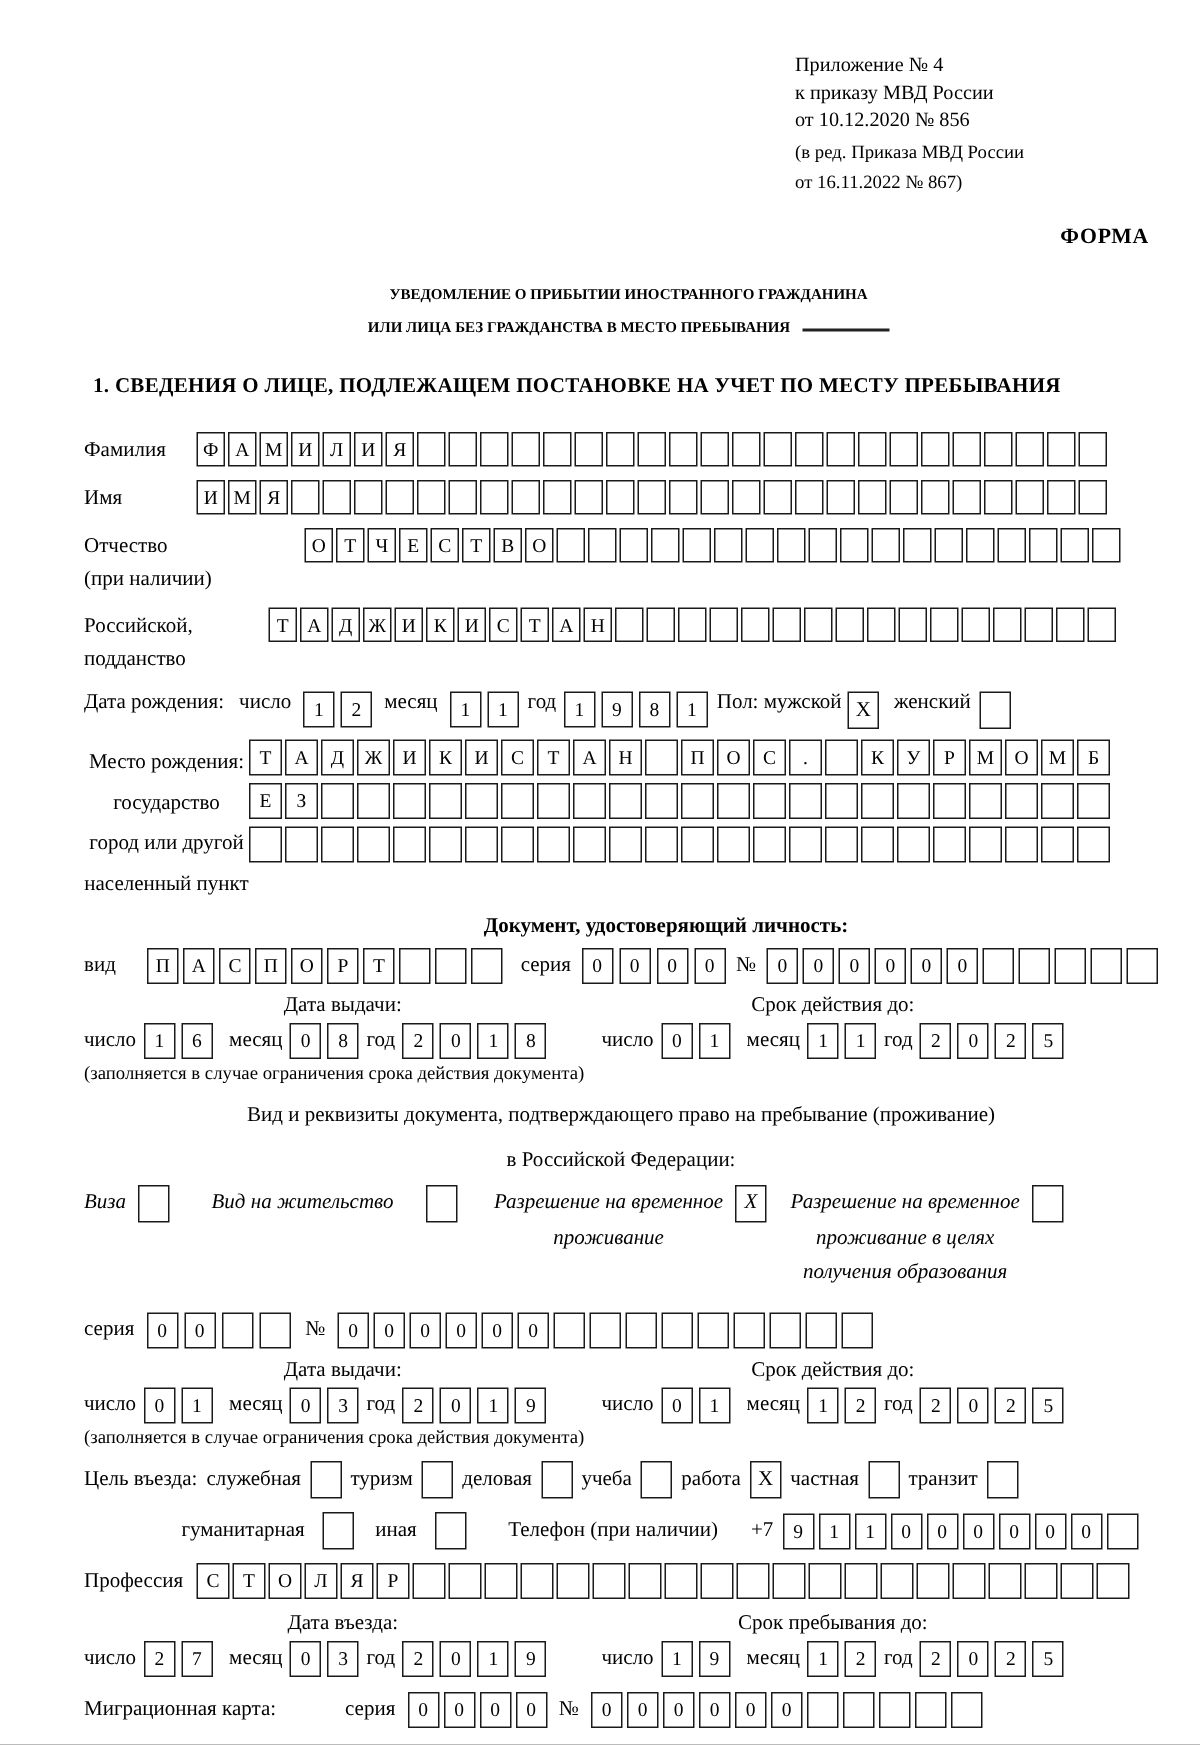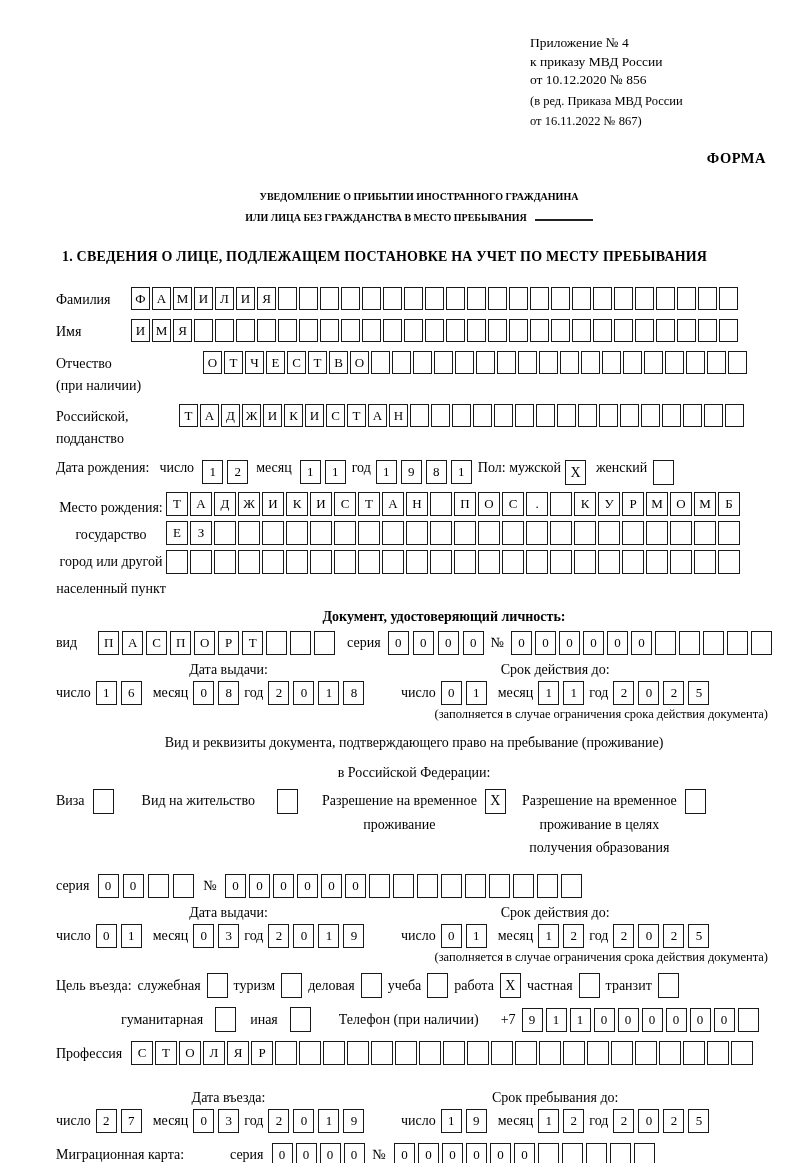--- a/index.html
+++ b/index.html
@@ -27,23 +27,23 @@
   .mid .cell{width:21px;height:24px;}
   .chk{
     flex:none;box-sizing:border-box;width:21px;height:25px;border:1.6px solid #1a1a1a;
     display:inline-flex;align-items:center;justify-content:center;font-size:14px;
   }
   .doc-heading{font-weight:bold;text-align:center;font-size:14px;margin:2px 0 6px 60px;}
   .dates-pair{display:flex;margin-bottom:2px;}
   .dgroup .dheading{text-align:center;margin-bottom:3px;}
   .dline{display:flex;align-items:center;gap:5px;}
   .dline .cells{gap:4px;}
-  .note{font-size:12.5px;text-align:right;margin:2px 4px 8px 0;}
+  .note{font-size:12.5px;margin:2px 4px 8px 0;}
   .intro{line-height:1.8;margin-bottom:4px;text-align:center;}
-  .permits{display:flex;align-items:flex-start;margin:4px 0 14px 0;}
+  .permits{display:flex;align-items:flex-start;margin:4px 0 14px 0;font-style:italic;}
   .permit-item{display:flex;align-items:flex-start;gap:8px;}
   .permit-label{text-align:center;line-height:1.7;}
   .purpose-row{display:flex;align-items:center;gap:6px;margin-bottom:9px;flex-wrap:nowrap;}
   .rep-label div{line-height:26px;text-align:center;}
   .gap-sm{width:10px;flex:none;}
 </style>
 </head>
 <body>
 
 <div class="page">
@@ -578,21 +578,21 @@
         <span class="cell"></span>
         <span class="cell"></span>
         <span class="cell"></span>
         <span class="cell"></span>
         <span class="cell"></span>
         <span class="cell"></span>
         <span class="cell"></span>
       </span>
   </div>
 
-  <div class="dates-pair" style="margin-top:24px">
+  <div class="dates-pair" style="margin-top:8px">
     <div class="dgroup" style="width:345px">
       <div class="dheading">Дата въезда:</div>
       <div class="dline">
         <span>число</span>
         <span class="cells mid">
             <span class="cell">2</span>
             <span class="cell">7</span>
           </span>
         <span style="margin-left:6px">месяц</span>
         <span class="cells mid">

